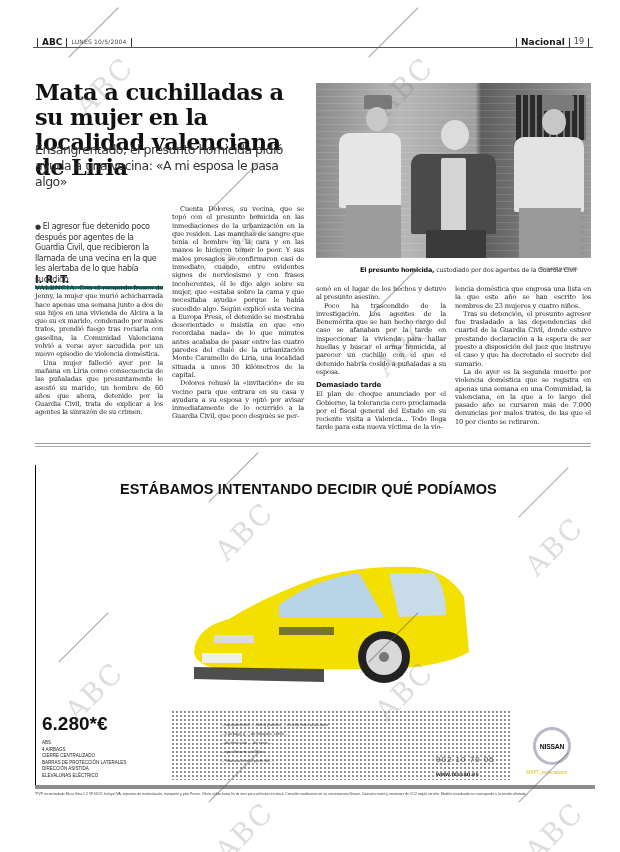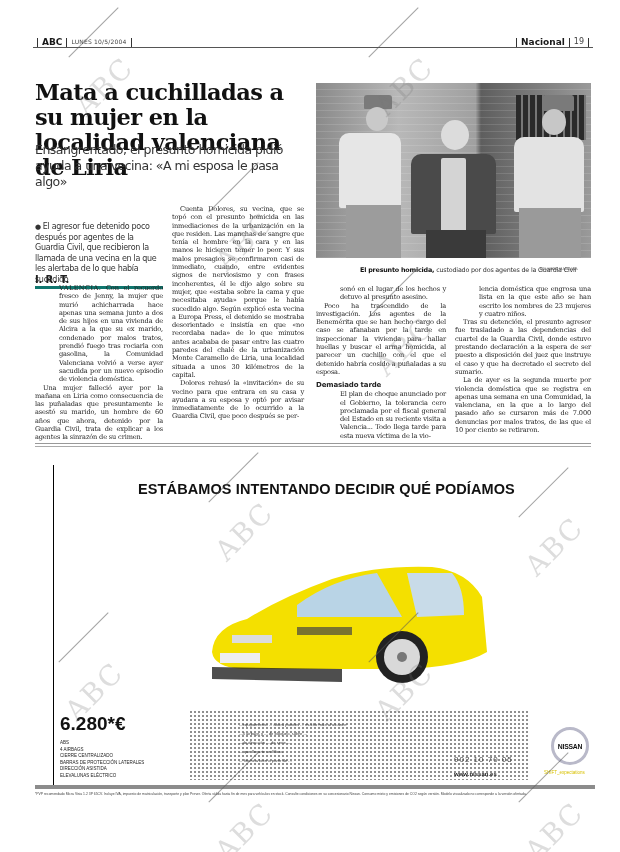--- a/index.html
+++ b/index.html
@@ -24,21 +24,21 @@
 
   
   .summary { position: absolute; top: 222px; left: 35px; width: 128px;
              font-family: "DejaVu Sans", sans-serif; font-size: 8px; line-height: 10.6px; color: #333; letter-spacing: -0.3px;
              border-bottom: 3px solid #0f766e; }
   .summary .bullet { font-size: 7px; margin-right: 2px; }
 
   .col { position: absolute; font-family: "DejaVu Serif", serif; font-size: 6.6px; line-height: 8.3px; color: #222;
          text-align: justify; letter-spacing: -0.15px; }
   .col p { text-indent: 8px; }
-  .col p.noindent { text-indent: 0; margin-left: 24px; }
+  .col p.noindent { text-indent: 0; }
   .byline { font-family: "DejaVu Sans", sans-serif; font-weight: bold; font-size: 10px; line-height: 9px; }
   .subtitle { font-family: "DejaVu Sans", sans-serif; font-weight: bold; font-size: 7px; line-height: 10px; margin-top: 4px; }
   .city { letter-spacing: 0.4px; }
 
   
   .photo { position: absolute; top: 83px; left: 316px; width: 275px; height: 175px; overflow: hidden;
            background: linear-gradient(90deg, #8a8a8a 0%, #b8b8b8 30%, #a0a0a0 58%, #5e5e5e 60%, #9a9a9a 100%); }
   .photo .bricks { position: absolute; inset: 0;
            background-image: repeating-linear-gradient(0deg, rgba(255,255,255,0.12) 0 1px, transparent 1px 7px); }
   .photo .window { position: absolute; left: 200px; top: 12px; width: 70px; height: 45px; background: #2a2a2a;
@@ -49,21 +49,21 @@
   .fig .torso { position: absolute; border-radius: 10px 10px 2px 2px; }
   .fig .legs { position: absolute; }
   .caption { position: absolute; top: 266px; left: 316px; width: 275px; font-family: "DejaVu Sans", sans-serif;
              font-size: 6.4px; line-height: 9px; color: #333; letter-spacing: -0.2px; white-space: nowrap; }
   .caption b { color: #111; padding-left: 44px; }
   .credit { position: absolute; top: 267px; left: 540px; font-family: "DejaVu Sans", sans-serif; font-size: 3.6px; color: #444; letter-spacing: 0; }
 
   .rule-double { position: absolute; left: 35px; width: 556px; height: 4px; border-top: 1px solid #999; border-bottom: 1px solid #aaa; }
 
   
-  .ad { position: absolute; top: 465px; left: 53px; width: 560px; height: 320px; border-left: 1px solid #000; }
+  .ad { position: absolute; top: 465px; left: 35px; width: 560px; height: 320px; border-left: 1px solid #000; }
   .ad-head { position: absolute; top: 12px; left: 0; width: 545px; text-align: center;
              font-family: "Liberation Sans", sans-serif; font-weight: bold; font-size: 14.5px; line-height: 25px; color: #111; letter-spacing: 0.1px; }
   .car { position: absolute; top: 92px; left: 148px; width: 290px; height: 130px; }
   .price { position: absolute; top: 248px; left: 6px; font-family: "Liberation Sans", sans-serif; font-weight: bold; font-size: 19px; color: #111; }
   .features { position: absolute; top: 275px; left: 6px; font-family: "Liberation Sans", sans-serif; font-size: 4.5px; line-height: 6.5px; color: #222; text-transform: uppercase; }
   .ad-dots { position: absolute; top: 245px; left: 135px; width: 340px; height: 70px;
              background-image: radial-gradient(#333 0.9px, transparent 1.1px); background-size: 4px 4px; opacity: 0.55; }
   .ad-mid { position: absolute; top: 255px; left: 185px; font-family: "Liberation Sans", sans-serif; font-size: 4.2px; line-height: 9px; color: #333; }
   .phone { position: absolute; top: 290px; left: 400px; font-family: "Liberation Sans", sans-serif; font-size: 8px; color: #444; letter-spacing: 1px; }
   .web { position: absolute; top: 306px; left: 400px; font-family: "Liberation Sans", sans-serif; font-weight: bold; font-size: 6px; color: #222; }

